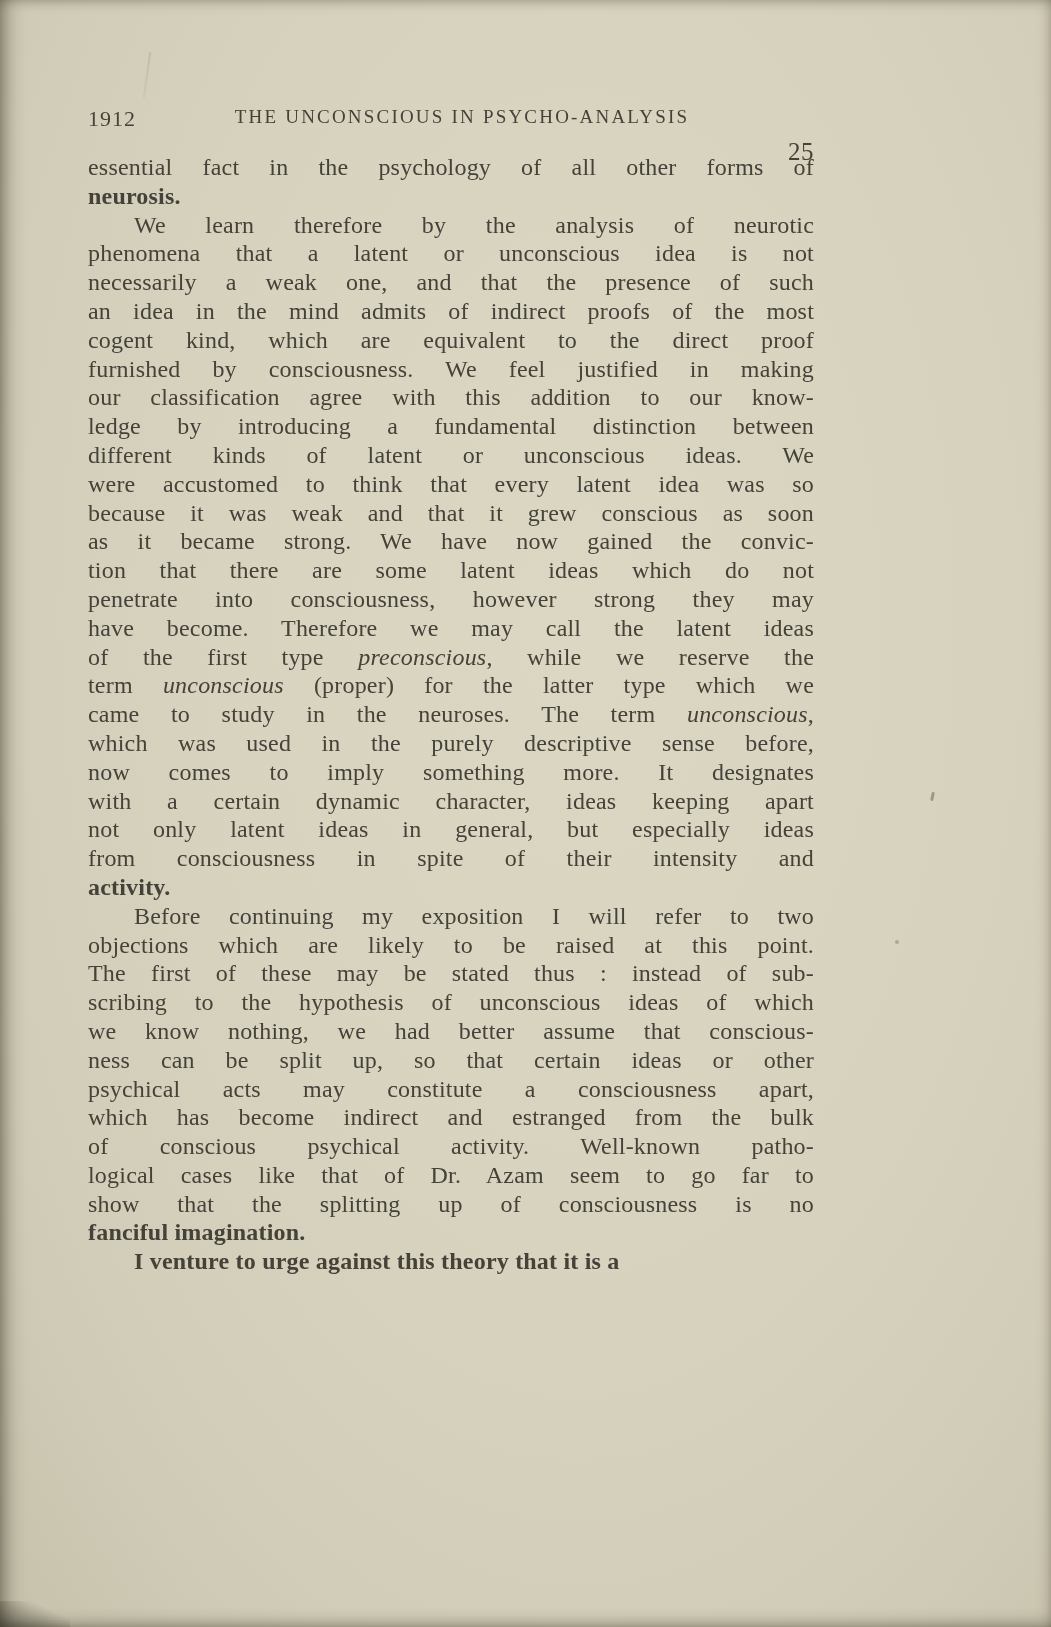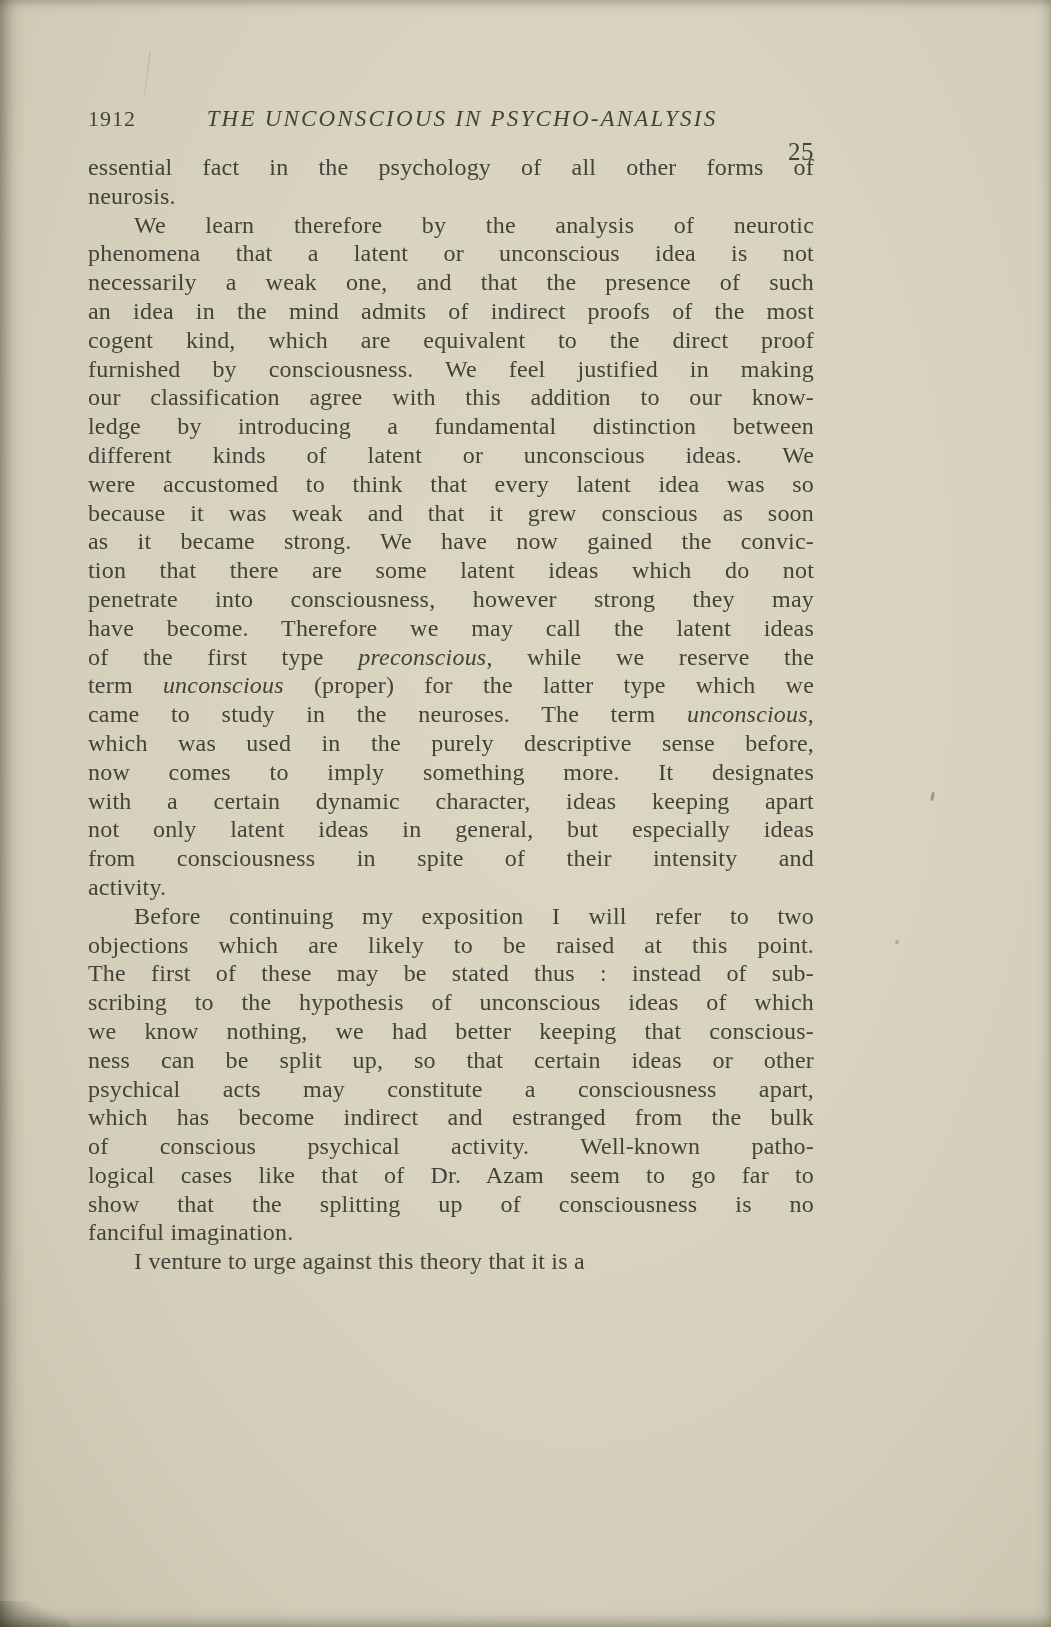--- a/index.html
+++ b/index.html
@@ -29,24 +29,23 @@
     width: 726px;
     display: flex;
     justify-content: space-between;
     align-items: flex-start;
   }
   .folio-year {
     font-size: 22px;
     letter-spacing: 1px;
   }
   .running-title {
-    font-size: 23px;
+    font-size: 19px;
     letter-spacing: 2.2px;
     white-space: nowrap;
-    font-style: italic;
   }
   .folio-page-number {
     font-size: 25px;
     letter-spacing: 0.5px;
     margin-top: 32px;
   }
   .page-body {
     position: absolute;
     top: 153px;
     left: 88px;
@@ -55,20 +54,21 @@
     line-height: 28.8px;
     letter-spacing: 0.2px;
   }
   .paragraph { margin: 0; }
   .line {
     text-align: justify;
     text-align-last: justify;
   }
   .line.last {
     text-align-last: left;
+    font-weight: bold;
   }
   .line.indent {
     text-indent: 46px;
   }
   .line i { font-style: italic; }
 
   
   .paper-speck {
     position: absolute;
     background: #6e6a5b;
@@ -133,21 +133,21 @@
         <div class="line">with a certain dynamic character, ideas keeping apart</div>
         <div class="line">not only latent ideas in general, but especially ideas</div>
         <div class="line">from consciousness in spite of their intensity and</div>
         <div class="line last">activity.</div>
       </div>
       <div class="paragraph">
         <div class="line indent">Before continuing my exposition I will refer to two</div>
         <div class="line">objections which are likely to be raised at this point.</div>
         <div class="line">The first of these may be stated thus :  instead of sub-</div>
         <div class="line">scribing to the hypothesis of unconscious ideas of which</div>
-        <div class="line">we know nothing, we had better keeping that conscious-</div>
+        <div class="line">we know nothing, we had better assume that conscious-</div>
         <div class="line">ness can be split up, so that certain ideas or other</div>
         <div class="line">psychical acts may constitute a consciousness apart,</div>
         <div class="line">which has become indirect and estranged from the bulk</div>
         <div class="line">of conscious psychical activity.  Well-known patho-</div>
         <div class="line">logical cases like that of Dr. Azam seem to go far to</div>
         <div class="line">show that the splitting up of consciousness is no</div>
         <div class="line last">fanciful imagination.</div>
       </div>
       <div class="paragraph">
         <div class="line last indent">I venture to urge against this theory that it is a</div>

